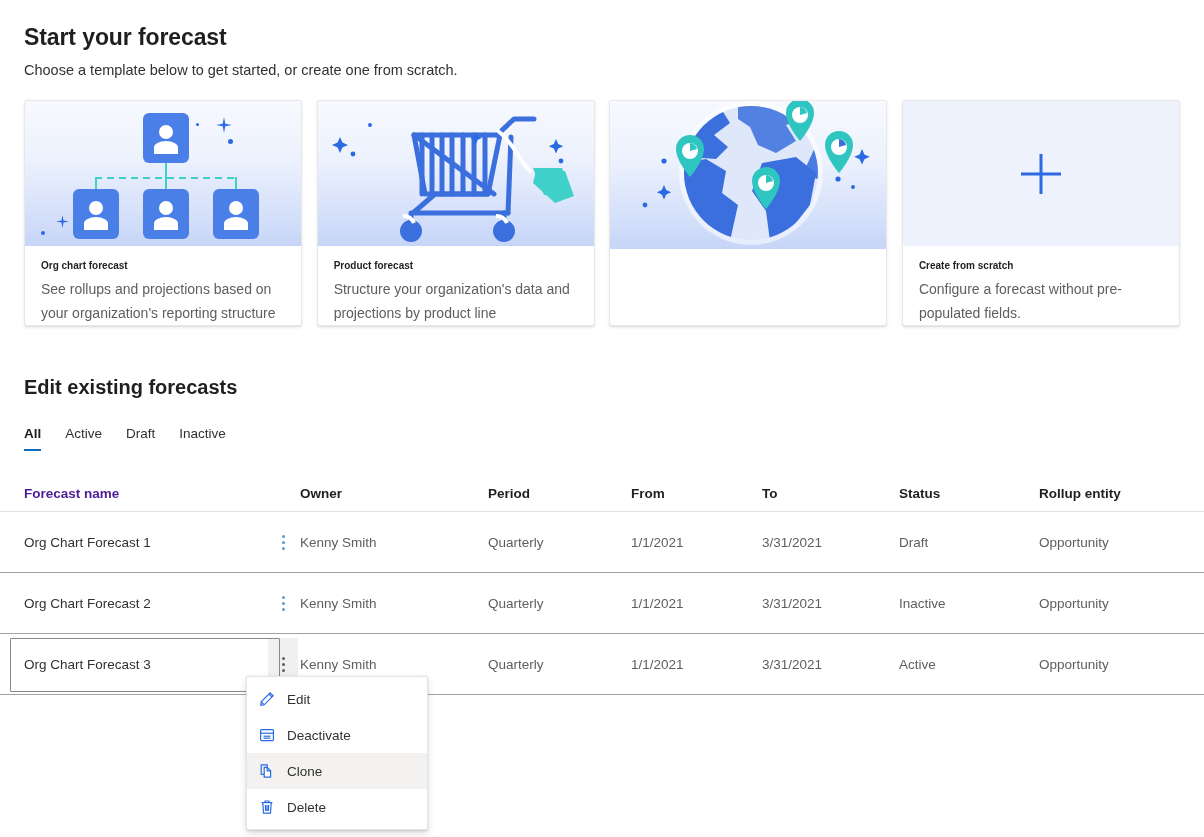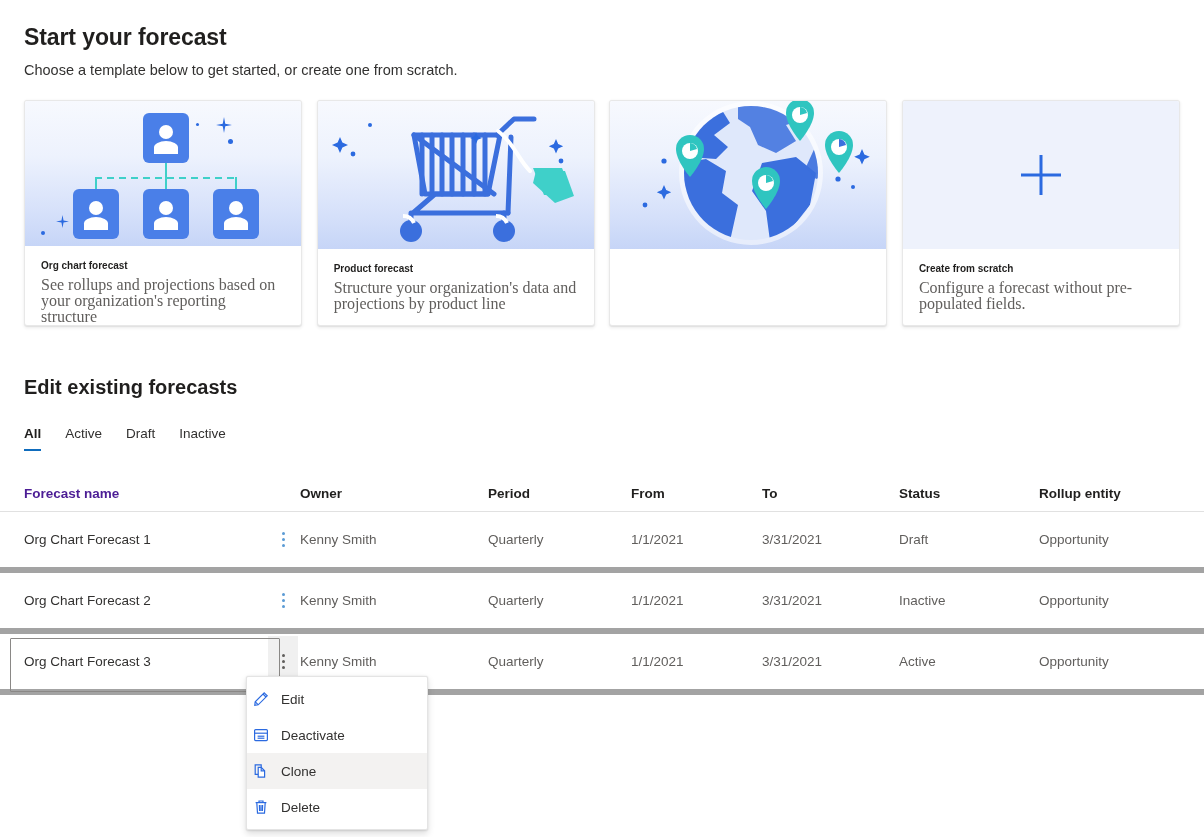--- a/index.html
+++ b/index.html
@@ -49,21 +49,21 @@
   .card-art.flat {
     background: #eef2fc;
     display: flex; align-items: center; justify-content: center;
   }
   .card-body { padding: 14px 16px 0 16px; }
   .card-title {
     font-size: 10px; font-weight: 600; color: #201f1e;
     margin-bottom: 6px;
   }
   .card-desc {
-    font-size: 16px; color: #605e5c; line-height: 16px; font-family: Liberation Serif, serif;
+    font-size: 14px; color: #605e5c; line-height: 24px;
   }
 
   
   .sparkle { position: absolute; }
   .spark4 {
     background: #2b6ae0;
     clip-path: polygon(50% 0%, 58% 42%, 100% 50%, 58% 58%, 50% 100%, 42% 58%, 0% 50%, 42% 42%);
   }
   .dot { position: absolute; background: #2b6ae0; border-radius: 50%; }
 
@@ -101,21 +101,21 @@
     content: ""; position: absolute;
     left: 0; right: 14px; bottom: 0; height: 2px;
     background: #0f6cbd;
   }
 
   
   .table { position: absolute; left: 0; top: 476px; width: 1204px; }
   .trow {
     display: flex; align-items: center;
     height: 61px; position: relative;
-    border-bottom: 6px solid #a3a3a3;
+    border-bottom: 1px solid #a3a3a3;
   }
   .thead { height: 36px; border-bottom: 1px solid #e1e1e1; }
   .thead .cell {
     font-size: 13.5px; font-weight: 600; color: #201f1e;
   }
   .cell {
     font-size: 13.5px; color: #605e5c;
     white-space: nowrap; overflow: hidden;
     padding-right: 8px;
   }
@@ -155,21 +155,21 @@
   
   .ctx-menu {
     position: absolute; left: 246px; top: 676px;
     width: 182px; background: #ffffff;
     border: 1px solid #e4e4e4; border-radius: 2px;
     box-shadow: 0 3.2px 7.2px rgba(0,0,0,0.13), 0 0.6px 1.8px rgba(0,0,0,0.11);
     padding: 4px 0; z-index: 20;
   }
   .ctx-item {
     height: 36px; display: flex; align-items: center;
-    padding: 0 6px; gap: 12px;
+    padding: 0 12px; gap: 12px;
     font-size: 13.5px; color: #323130; cursor: pointer;
   }
   .ctx-item.hover { background: #f3f2f1; }
   .ctx-ico { width: 16px; height: 16px; display: flex; align-items: center; justify-content: center; }
   .ctx-ico svg { display: block; }
 
   .plus-ico { display: block; }
 </style>
 </head>
 <body>

